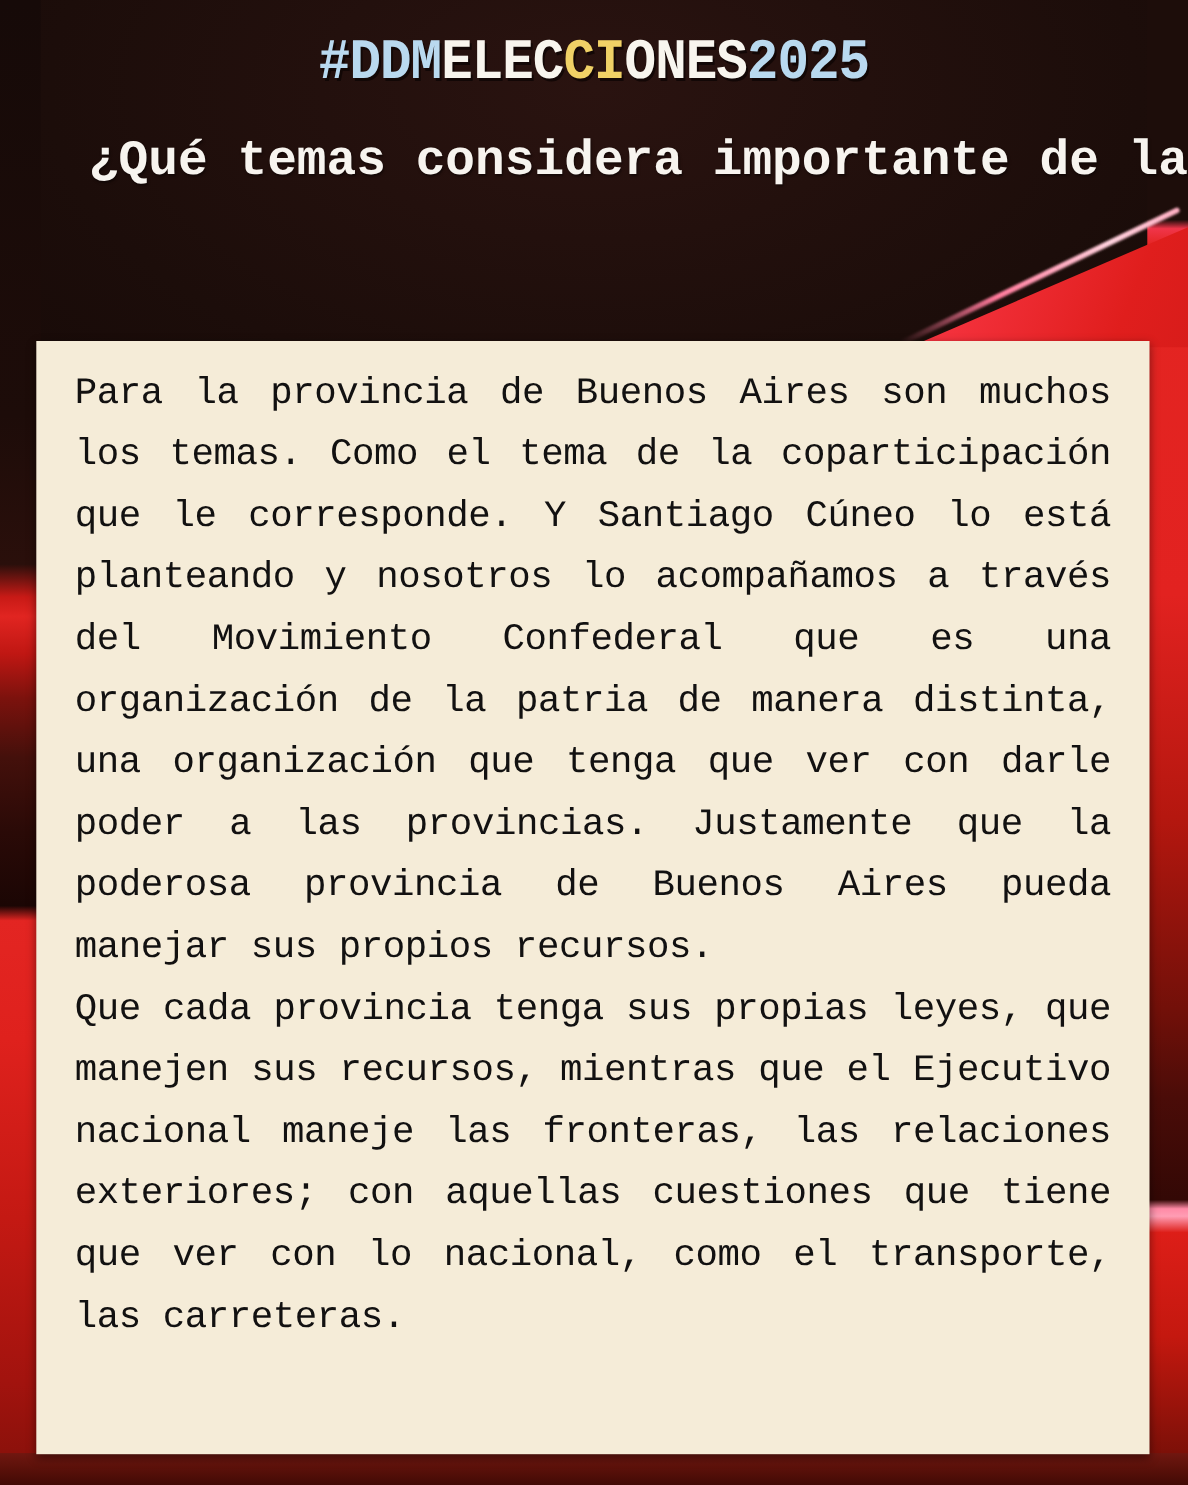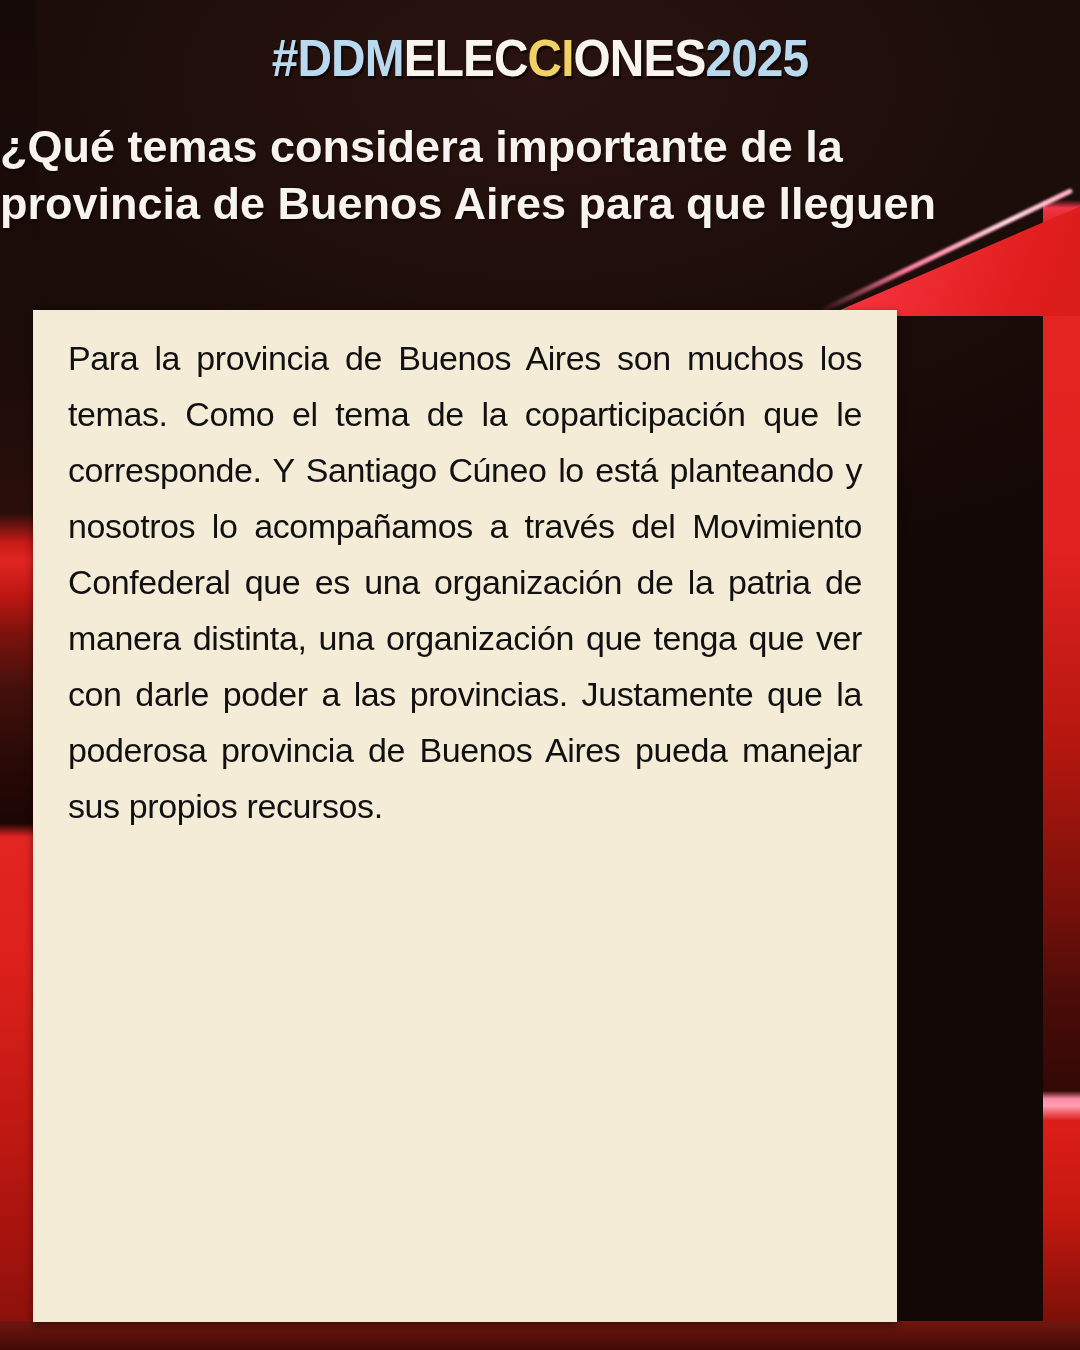--- a/index.html
+++ b/index.html
@@ -1,20 +1,20 @@
 <!DOCTYPE html>
 <html><head>
 <meta charset="utf-8">
 <style>
   html,body{margin:0;padding:0;background:#000;}
   .canvas{
     position:relative;width:1080px;height:1350px;overflow:hidden;
     background:
       radial-gradient(ellipse 900px 500px at 50% 6%, #2a1310 0%, #1c0d0a 55%, #140806 100%);
-    font-family:Liberation Sans, sans-serif;
+    font-family:Liberation Mono, monospace;
   }
 
   
   .strip{position:absolute;top:0;height:1350px;}
   .strip-left{
     left:0;width:37px;
     background:linear-gradient(180deg,
       #160a08 0%, #1d0c09 28%, #2a0f0b 38%,
       #c81a16 40.2%, #e12521 41.5%, #c01713 44%,
       #7c120d 47%, #44100b 51%, #2a0a07 56%, #1b0604 61%,
@@ -53,27 +53,27 @@
     text-align:center;font-weight:bold;font-size:52px;letter-spacing:-1px;
     transform:scaleX(.92);
     text-shadow:2px 3px 0 rgba(15,6,5,.85);
   }
   .seg-blue{color:#b9d9ef;}
   .seg-white{color:#f8f5ee;}
   .seg-yellow{color:#f0d166;}
 
   .question{
     position:absolute;left:0;top:118px;width:1080px;margin:0;
-    text-align:left;color:#f7f4ef;font-weight:bold;font-size:45px;line-height:57px;
+    text-align:right;color:#f7f4ef;font-weight:bold;font-size:45px;line-height:57px;
     text-shadow:1px 2px 2px rgba(10,4,3,.6);
   }
 
   
   .quote-card{
-    position:absolute;left:33px;top:310px;width:864px;height:1012px;
+    position:absolute;left:33px;top:310px;width:1012px;height:1012px;
     background:#f5ecd8;box-sizing:border-box;
     padding:20px 35px 0 35px;
     box-shadow:0 3px 8px rgba(0,0,0,.45);
   }
   .quote-card p{
     margin:0;color:#121111;
     font-size:34px;line-height:56px;letter-spacing:-.4px;
     text-align:justify;
   }
 </style>
@@ -87,20 +87,20 @@
   <div class="ribbon-topright"></div>
   <div class="ribbon-glow"></div>
   <div class="bottom-band"></div>
 
   <h1 class="hashtag">
     <span class="seg-blue">#DDM</span><span class="seg-white">ELEC</span><span class="seg-yellow">CI</span><span class="seg-white">ONES</span><span class="seg-blue">2025</span>
   </h1>
 
   <h2 class="question">
     <div>¿Qué temas considera importante de la</div>
-    <div>provincia de Buenos Aires para que lleguen</div>
   </h2>
 
   <div class="quote-card">
     <p>Para la provincia de Buenos Aires son muchos los temas. Como el tema de la coparticipación que le corresponde. Y Santiago Cúneo lo está planteando y nosotros lo acompañamos a través del Movimiento Confederal que es una organización de la patria de manera distinta, una organización que tenga que ver con darle poder a las provincias. Justamente que la poderosa provincia de Buenos Aires pueda manejar sus propios recursos.</p>
+    <p>Que cada provincia tenga sus propias leyes, que manejen sus recursos, mientras que el Ejecutivo nacional maneje las fronteras, las relaciones exteriores; con aquellas cuestiones que tiene que ver con lo nacional, como el transporte, las carreteras.</p>
   </div>
 
 </div>
 
 </body></html>

